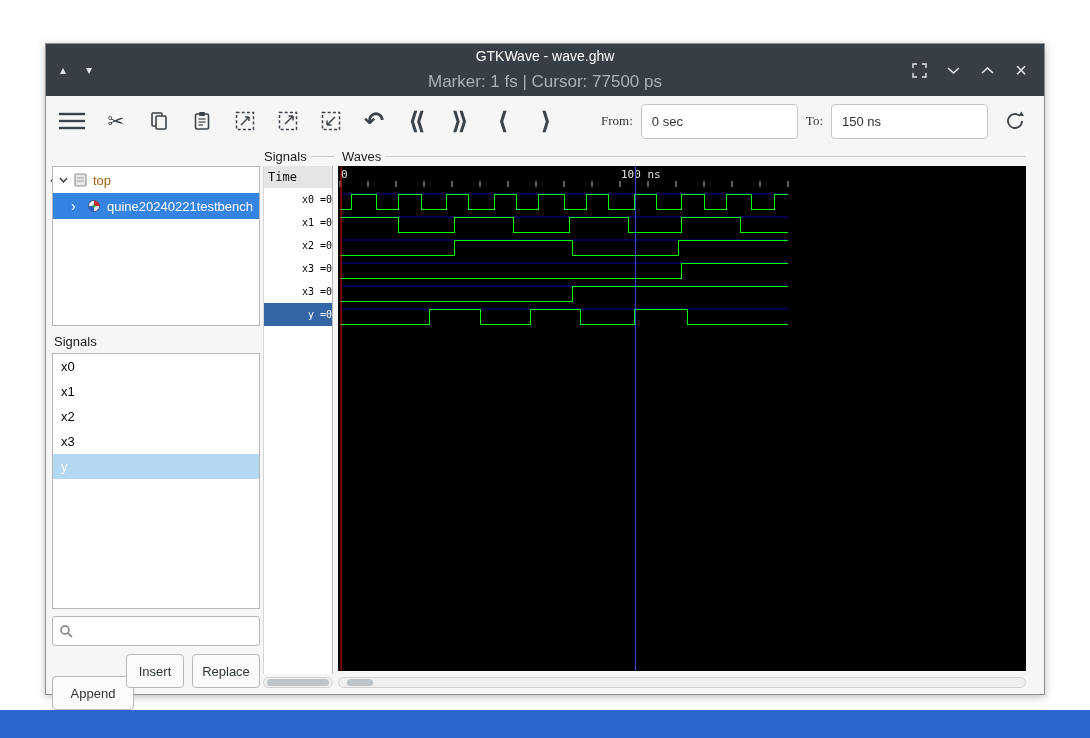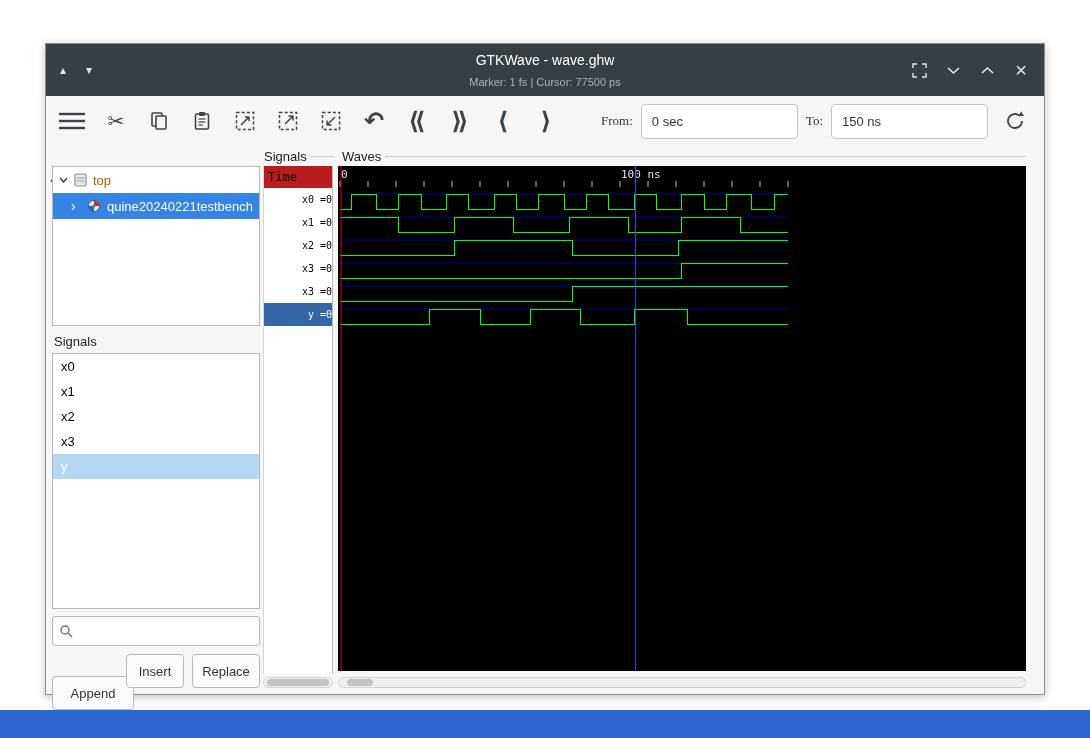--- a/index.html
+++ b/index.html
@@ -9,21 +9,21 @@
 
   .window { position:absolute; left:45px; top:43px; width:1000px; height:652px;
             background:#f6f6f6; border:1px solid #8f8f8f; box-shadow:0 2px 8px rgba(0,0,0,.25); }
 
   
   .titlebar { position:relative; height:52px; background:#373e45; display:flex; align-items:center; }
   .tb-left { position:absolute; left:14px; top:0; height:100%; display:flex; align-items:center; gap:20px; }
   .tb-btn { color:#dfe3e6; font-size:12px; cursor:default; }
   .tb-center { flex:1; text-align:center; }
   .tb-title { color:#ffffff; font-size:14px; }
-  .tb-sub { color:#a9b0b6; font-size:11px; margin-top:8px; }
+  .tb-sub { color:#a9b0b6; font-size:17px; margin-top:8px; }
   .tb-right { position:absolute; right:14px; top:0; height:100%; display:flex; align-items:center; gap:16px; }
   .tb-icon { display:flex; align-items:center; justify-content:center; width:18px; height:18px; color:#e6e9eb; font-size:18px; }
 
   
   .toolbar { position:absolute; left:0; top:52px; width:100%; height:50px; display:flex; align-items:center;
              padding:0 16px 0 12px; gap:17px; }
   .ticon { min-width:26px; height:28px; display:flex; align-items:center; justify-content:center;
            font-size:20px; color:#3d434a; }
   .ticon.big { font-size:24px; font-weight:bold; }
   .range-group { margin-left:auto; display:flex; align-items:center; gap:8px; }
@@ -50,21 +50,21 @@
   .search-box { position:absolute; left:6px; top:572px; width:208px; height:30px; background:#ffffff;
                 border:1px solid #b6b6b6; border-radius:3px; display:flex; align-items:center; padding-left:6px; }
   .side-btn { position:absolute; top:610px; height:34px; background:#fbfbfb; border:1px solid #b8b8b8;
               border-radius:4px; font-size:13px; color:#2e3436; display:flex; align-items:center;
               justify-content:center; padding:0 10px; }
 
   
   .names-panel { position:absolute; left:217px; top:122px; width:70px; height:508px; background:#ffffff;
                  border-right:1px solid #bbbbbb; border-left:1px solid #d6d6d6;
                  font-family:"DejaVu Sans Mono",monospace; }
-  .names-header { height:22px; background:#b91c1c; color:#0a0a0a; font-size:12px; line-height:22px; padding-left:4px; }
+  .names-header { height:22px; background:#e5e5e5; color:#0a0a0a; font-size:12px; line-height:22px; padding-left:4px; }
   .name-row { height:23px; line-height:23px; font-size:10px; color:#000000; padding-left:4px; white-space:pre;text-align:right; }
   .name-row.sel { background:#3465a4; color:#ffffff; }
 
   
   .wave-panel { position:absolute; left:292px; top:122px; width:688px; height:505px; background:#000000; overflow:hidden; }
 
   
   .hscroll { position:absolute; top:633px; height:11px; background:#efefef; border:1px solid #d2d2d2; border-radius:6px; }
   .hthumb { position:absolute; top:1px; height:7px; background:#bfc4c9; border-radius:4px; }
 

